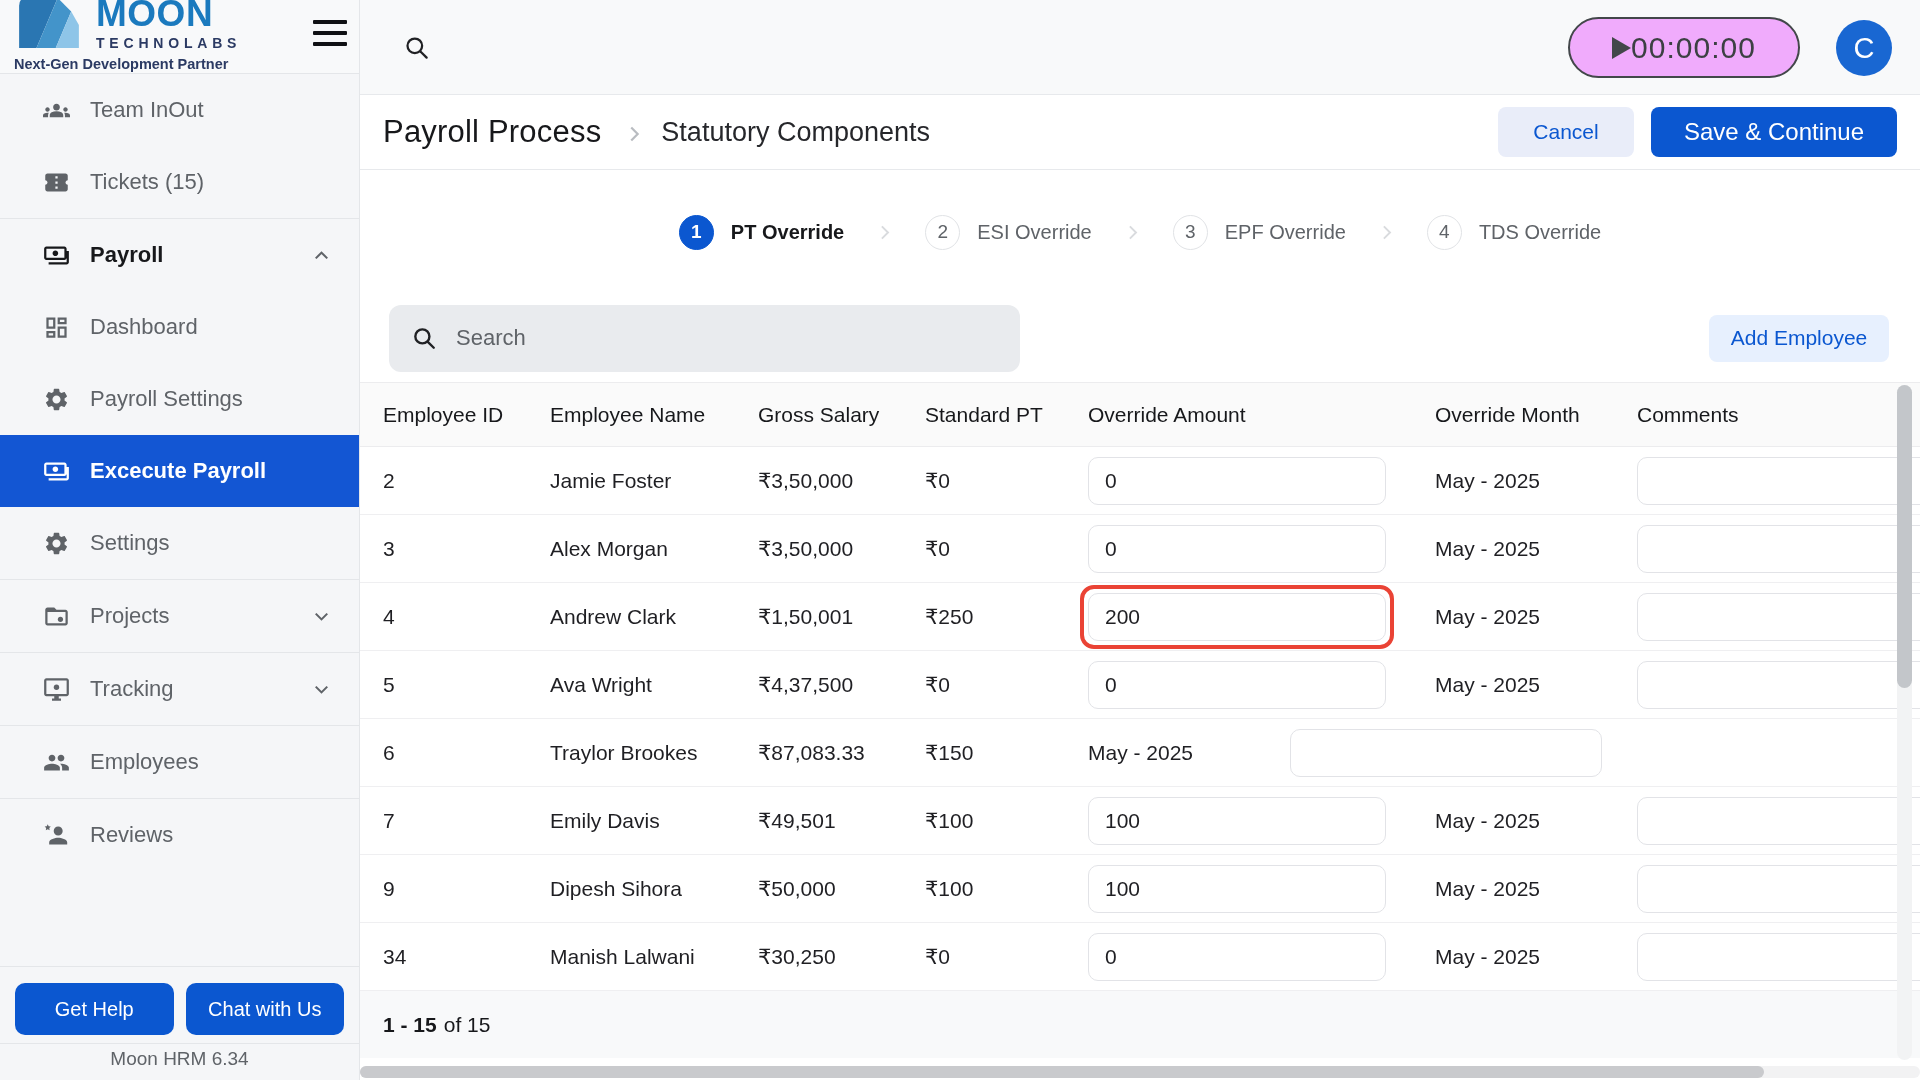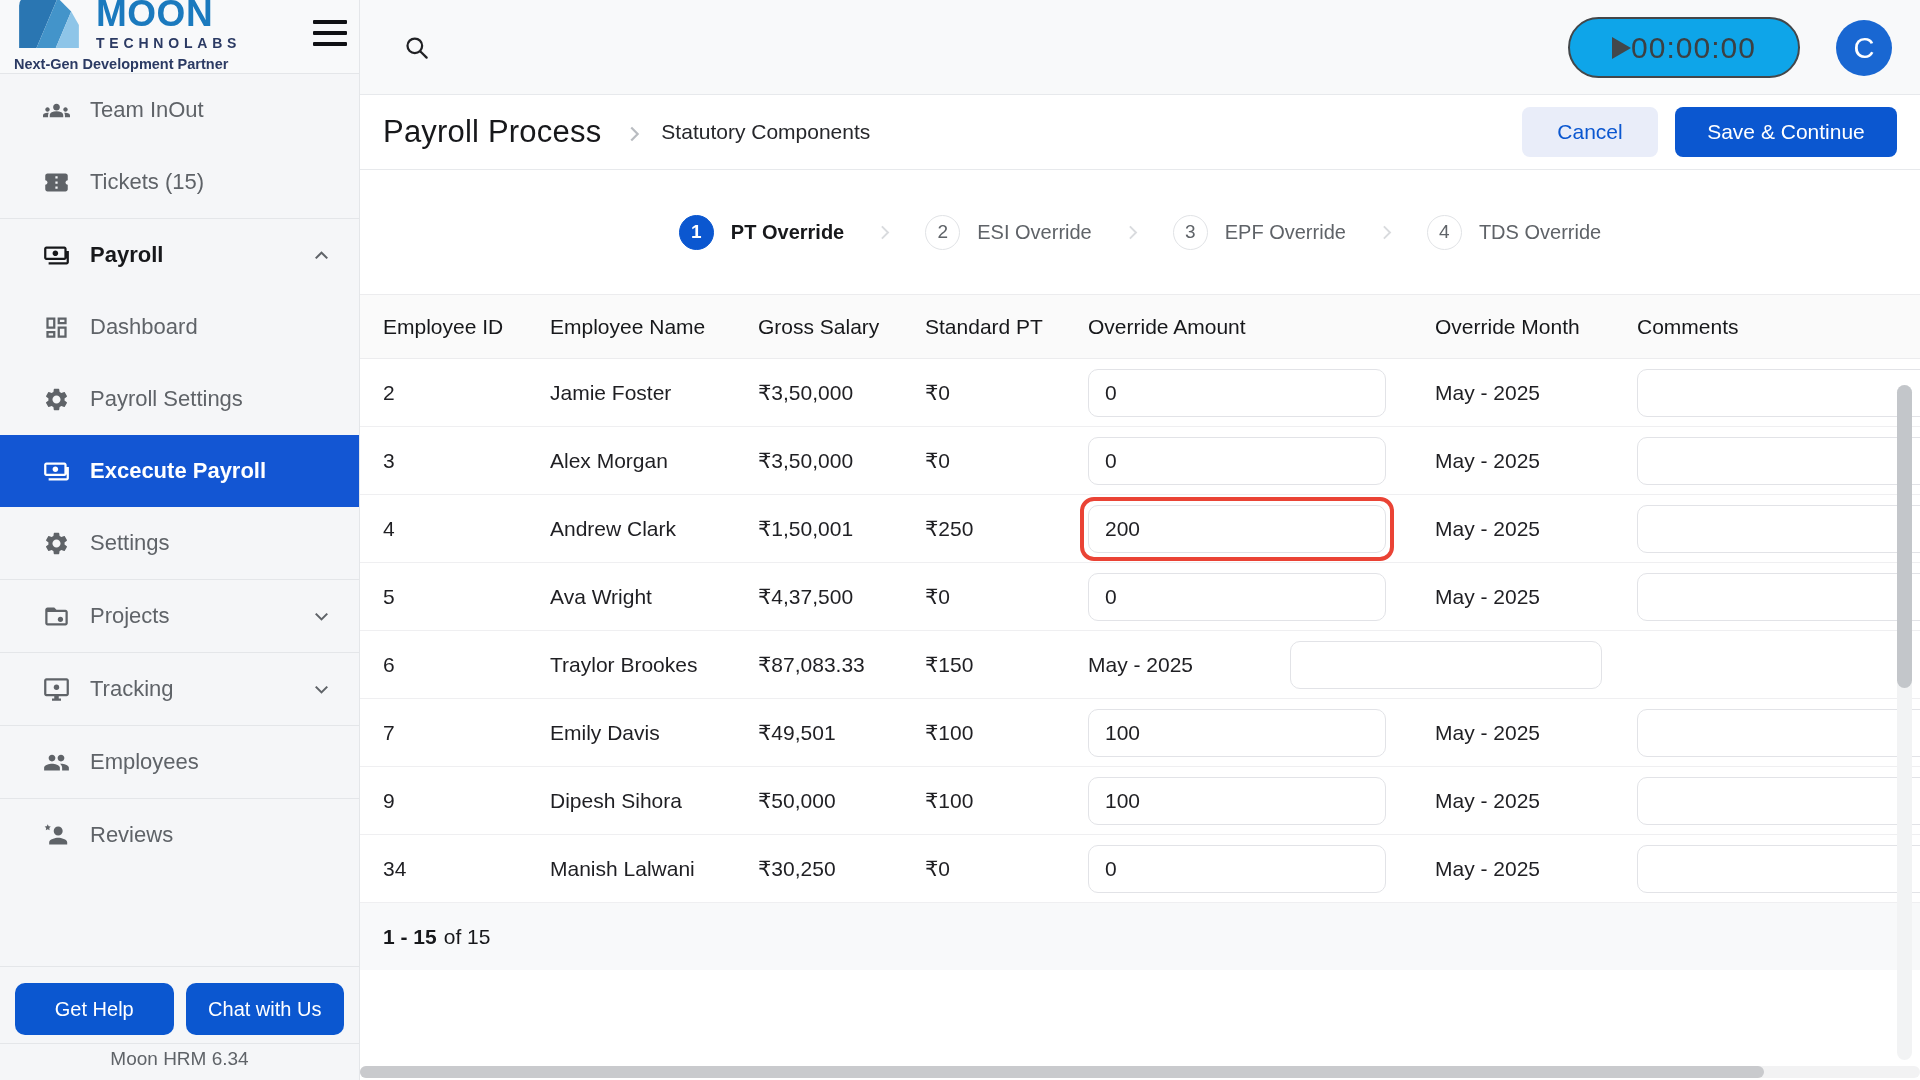--- a/index.html
+++ b/index.html
@@ -34,30 +34,30 @@
   .side-item .chev{margin-left:auto;display:flex}
   .sdivider{height:1px;background:#e4e6e9}
   .sidebar-bottom{position:absolute;left:0;right:0;bottom:0;height:113px;border-top:1px solid #e4e6e9;background:#f5f6f8}
   .btm-buttons{display:flex;gap:12px;padding:16px 15px 0}
   .btm-buttons button{flex:1;height:52px;background:var(--accent,#0b57d0);color:#fff;font-size:20px;font-weight:500;border:none;border-radius:10px}
   .version-row{border-top:1px solid #e4e6e9;margin-top:8px;height:29px;display:flex;align-items:center;justify-content:center;font-size:19px;color:#5f6368}
   
   .main{position:absolute;left:360px;top:0;width:1560px;height:1080px;background:#fff}
   .topbar{height:95px;background:#f8f9fa;border-bottom:1px solid #e7e9ec;display:flex;align-items:center;position:relative;box-sizing:border-box}
   .tb-search{margin-left:43px;display:flex;background:none;border:none;padding:0}
-  .timer{position:absolute;right:120px;top:17px;width:232px;height:61px;border:2px solid #43474a;border-radius:34px;background:#0ea5e9;display:flex;align-items:center;justify-content:center;box-sizing:border-box}
+  .timer{position:absolute;right:120px;top:17px;width:232px;height:61px;border:2px solid #43474a;border-radius:34px;background:#f0abfc;display:flex;align-items:center;justify-content:center;box-sizing:border-box}
   .timer .play{width:0;height:0;border-left:19px solid #43474a;border-top:11px solid transparent;border-bottom:11px solid transparent}
   .timer .tval{font-size:30px;color:#3c4043;letter-spacing:1px}
   .avatar{position:absolute;right:28px;top:20px;width:56px;height:56px;border-radius:50%;background:var(--avatar-bg,#1967d2);color:#fff;font-size:29px;display:flex;align-items:center;justify-content:center}
   .pagehead{height:75px;border-bottom:1px solid #e7e9ec;display:flex;align-items:center;padding:0 23px;box-sizing:border-box;background:#fff}
   .pagehead h1{font-size:31px;font-weight:500;color:#17181b;margin:0;letter-spacing:.2px}
   .bc-chev{margin:4px 16px 0 22px;display:flex}
-  .bc-current{font-size:21px;color:#26272b}
+  .bc-current{font-size:27px;color:#26272b}
   .btn-cancel{width:136px;height:50px;margin-left:auto;background:#e9edf9;color:var(--accent,#0b57d0);font-size:21px;border:none;border-radius:8px}
-  .btn-save{width:222px;height:50px;margin-left:17px;background:var(--accent,#0b57d0);color:#fff;font-size:21px;border:none;border-radius:8px}
+  .btn-save{width:246px;height:50px;margin-left:17px;background:var(--accent,#0b57d0);color:#fff;font-size:24px;border:none;border-radius:8px}
   
   .stepper{height:124px;display:flex;align-items:center;justify-content:center;background:#fff}
   .step{display:flex;align-items:center;gap:17px}
   .step-circle{width:35px;height:35px;border-radius:50%;display:flex;align-items:center;justify-content:center;font-size:19px;color:#5f6368;background:#fff;border:1px solid #e1e3e6;box-sizing:border-box}
   .step.active .step-circle{background:var(--accent,#0b57d0);border-color:var(--accent,#0b57d0);color:#fff;font-weight:600}
   .step-label{font-size:20px;color:#5f6368}
   .step.active .step-label{color:#17181b;font-weight:600}
   .step-sep{margin:0 30px;display:flex}
   
   .toolbar{height:88px;display:flex;align-items:center;padding:0 31px 0 29px;box-sizing:border-box}
@@ -293,20 +293,30 @@
         <svg width="21" height="21" viewBox="0 0 24 24" fill="none" stroke="#d9dbde" stroke-width="2.2">
           <polyline points="9,5 16,12 9,19"></polyline>
         </svg>
       </span>
       <div class="step">
         <span class="step-circle">4</span>
         <span class="step-label">TDS Override</span>
       </div>
     </div>
 
+  <div class="toolbar">
+    <div class="searchbox">
+      <svg width="26" height="26" viewBox="0 0 24 24" fill="none" stroke="#202124" stroke-width="2.2">
+          <circle cx="10.5" cy="10.5" r="6.5"></circle>
+          <line x1="15.5" y1="15.5" x2="21" y2="21" stroke-linecap="round"></line>
+        </svg>
+      <input placeholder="Search" style="">
+    </div>
+    <button class="btn-add">Add Employee</button>
+  </div>
 
   <div class="table">
     <div class="thead" id="thead">
         <span class="c1">Employee ID</span>
         <span class="c2">Employee Name</span>
         <span class="c3">Gross Salary</span>
         <span class="c4">Standard PT</span>
         <span class="c5">Override Amount</span>
         <span class="c6">Override Month</span>
         <span class="c7">Comments</span>

